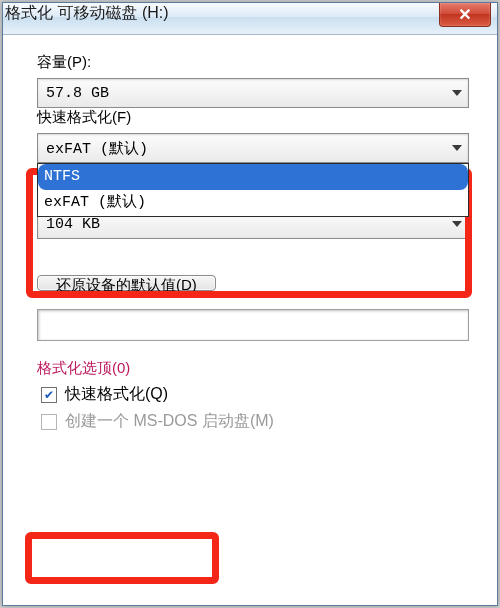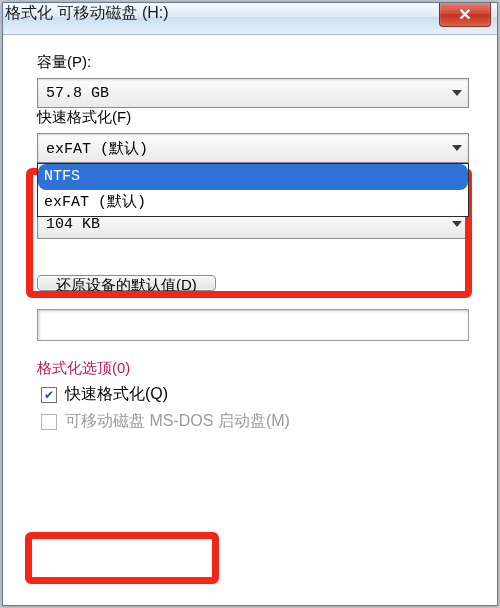--- a/index.html
+++ b/index.html
@@ -193,21 +193,21 @@
 
     <div class="label" style="color:#be185d">格式化选顶(0)</div>
 
     <div class="check-row">
       <span class="chk">✔</span>
       <span>快速格式化(Q)</span>
     </div>
 
     <div class="check-row" style="color:#9a9a9a">
       <span class="chk" style="border-color:#b5b5b5;color:transparent">✔</span>
-      <span>可移动磁盘 MS-DOS 启动盘(M)</span>
+      <span>创建一个 MS-DOS 启动盘(M)</span>
     </div>
 
   </div>
 
 </div>
 
 <div class="hl hl1"></div>
 <div class="hl hl2"></div>
 
 </body></html>

